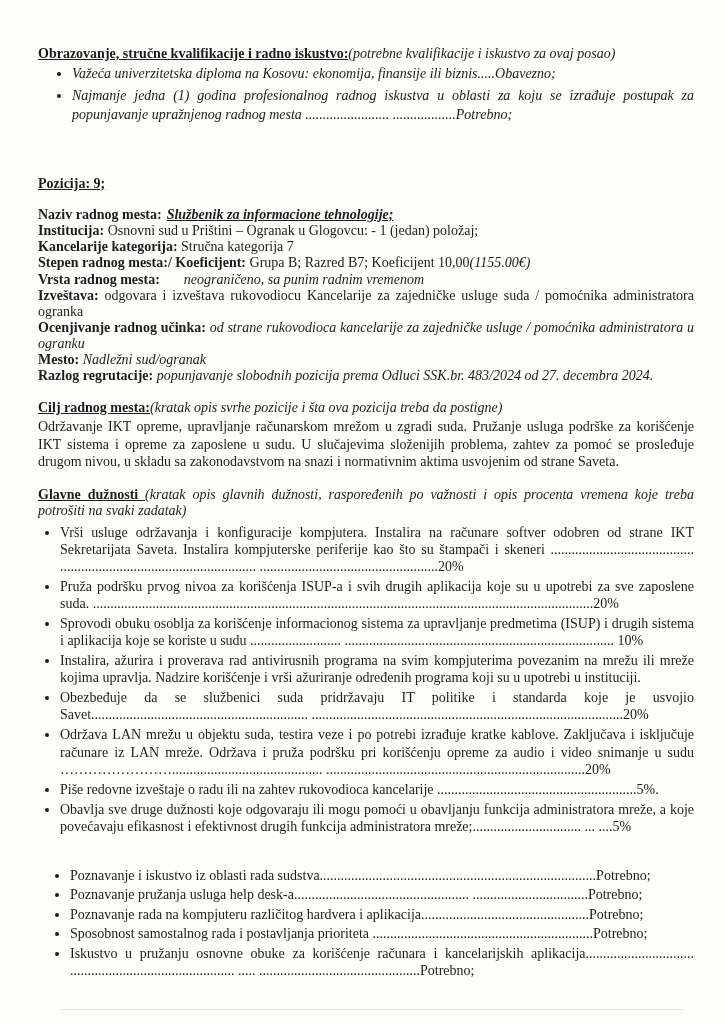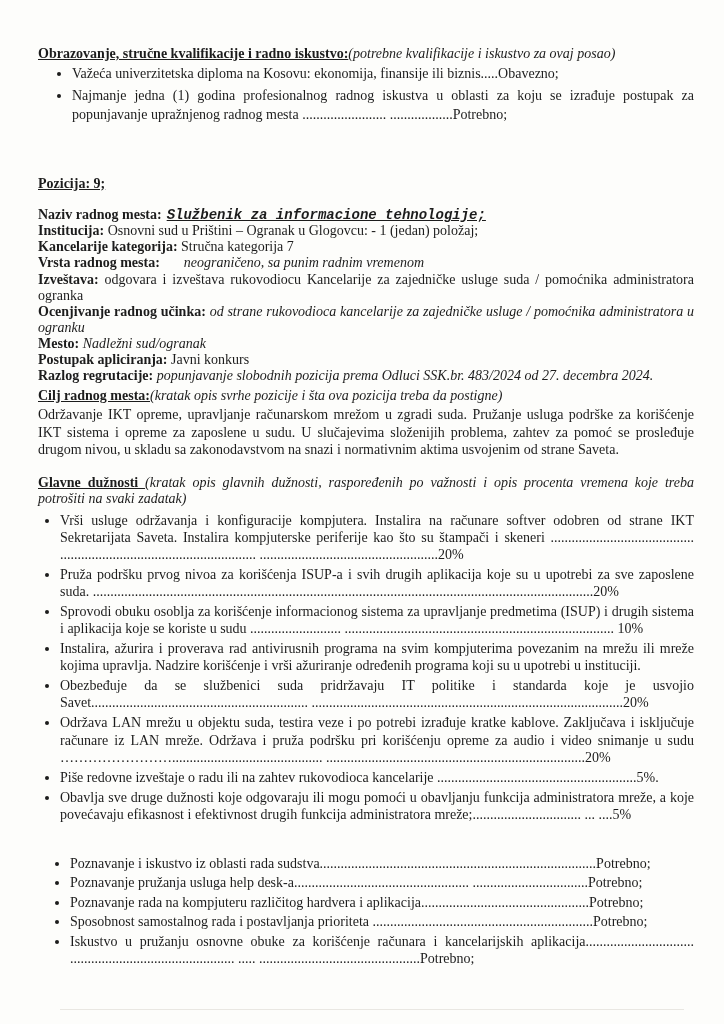--- a/index.html
+++ b/index.html
@@ -18,38 +18,38 @@
     height: 1024px;
     padding: 46px 30px 0 38px;
     font-size: 14px;
     line-height: 1.16;
     position: relative;
   }
   p { margin: 0; text-align: justify; }
   .bold { font-weight: bold; }
   .i { font-style: italic; }
   .u { text-decoration: underline; }
-  .bi { font-weight: bold; font-style: italic; font-family: Liberation Mono, monospace; }
+  .bi { font-weight: bold; font-style: italic; }
 
   
   .edu-bullets { margin: 3px 0 0 0; padding-left: 34px; }
-  .edu-bullets li { text-align: justify; margin-bottom: 4px; line-height: 1.3; }
+  .edu-bullets li { text-align: justify; margin-bottom: 4px; line-height: 1.3; font-style: italic; }
 
   
   .pozicija { margin-top: 52px; }
   .naziv { margin-top: 15px; }
   .naziv .val { padding-left: 5px; }
 
   
   .details { }
   .details p { line-height: 1.15; }
   .indent-sm { margin-left: 24px; }
 
   
-  .goal { margin-top: 4px; }
+  .goal { margin-top: 16px; }
   .goal-text { margin-top: 2px; line-height: 1.23; }
 
   
   .duties { margin-top: 17px; }
   .duty-bullets { margin: 4px 0 0 0; padding-left: 22px; }
   .duty-bullets li { text-align: justify; margin-bottom: 3px; line-height: 1.22; }
 
   
   .skills { margin-top: 32px; }
   .skill-bullets { margin: 3px 0 0 0; padding-left: 32px; }
@@ -77,25 +77,25 @@
     </ul>
   </section>
 
   <p class="pozicija"><span class="bold u">Pozicija: 9;</span></p>
 
   <p class="naziv"><span class="bold">Naziv radnog mesta:</span><span class="bi u val">Službenik za informacione tehnologije;</span></p>
 
   <section class="details">
     <p><span class="bold">Institucija:</span><span> Osnovni sud u Prištini – Ogranak u Glogovcu: - 1 (jedan) položaj;</span></p>
     <p><span class="bold">Kancelarije kategorija:</span><span> Stručna kategorija 7</span></p>
+    <p><span class="bold">Stepen radnog mesta:/ Koeficijent:</span><span> Grupa B; Razred B7; Koeficijent 10,00</span><span class="i">(1155.00€)</span></p>
     <p><span class="bold">Vrsta radnog mesta:</span><span class="i indent-sm">neograničeno, sa punim radnim vremenom</span></p>
     <p><span class="bold">Izveštava:</span><span> odgovara i izveštava rukovodiocu Kancelarije  za zajedničke usluge suda / pomoćnika administratora ogranka</span></p>
     <p><span class="bold">Ocenjivanje radnog učinka:</span><span class="i"> od strane rukovodioca  kancelarije za zajedničke usluge / pomoćnika administratora u ogranku</span></p>
     <p><span class="bold">Mesto:</span><span class="i"> Nadležni sud/ogranak</span></p>
-    <p><span class="bold">Postupak apliciranja:</span><span> Javni konkurs</span></p>
     <p><span class="bold">Razlog regrutacije:</span><span class="i"> popunjavanje slobodnih pozicija prema Odluci SSK.br. 483/2024 od 27. decembra 2024.</span></p>
   </section>
 
   <section class="goal">
     <p><span class="bold u">Cilj radnog mesta:</span><span class="i">(kratak opis svrhe pozicije i šta ova pozicija treba da postigne)</span></p>
     <p class="goal-text">Održavanje IKT opreme, upravljanje  računarskom mrežom u zgradi suda. Pružanje usluga podrške za korišćenje  IKT sistema i opreme za zaposlene u sudu. U slučajevima složenijih problema, zahtev za pomoć se prosleđuje drugom nivou, u skladu sa zakonodavstvom na snazi i normativnim aktima usvojenim  od strane Saveta.</p>
   </section>
 
   <section class="duties">
     <p><span class="bold u">Glavne dužnosti </span><span class="i">(kratak opis glavnih dužnosti, raspoređenih  po važnosti i opis procenta vremena koje treba potrošiti na svaki zadatak)</span></p>

